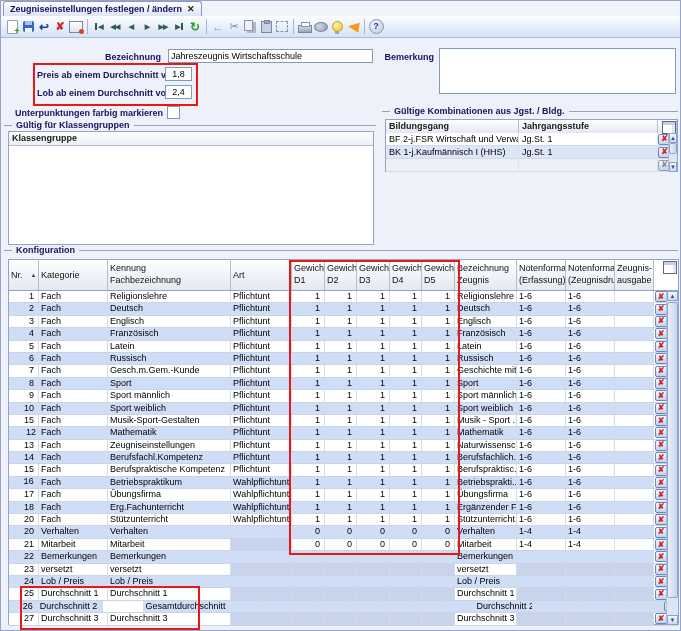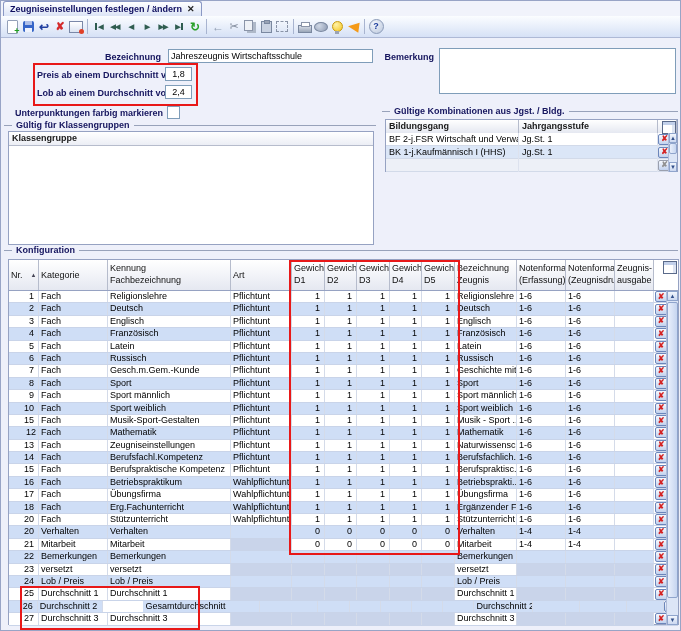--- a/index.html
+++ b/index.html
@@ -585,21 +585,21 @@
           <div class="kc d5" style="width: 33px;">1</div>
           <div class="kc bezeichnung" style="width: 62px;">Berufspraktisc...</div>
           <div class="kc nf-erfassung" style="width: 49px;">1-6</div>
           <div class="kc nf-druck" style="width: 49px;">1-6</div>
           <div class="kc ausgabe" style="width: 39px;"></div>
           <div class="kact">
             <button class="xbtn">✘</button>
           </div>
         </div>
         <div class="krow alt">
-          <div class="kc nr" style="width: 30px;">16</div>
+          <div class="kc nr" style="width: 30px; font-family: Liberation Mono, monospace;">16</div>
           <div class="kc kategorie" style="width: 69px;">Fach</div>
           <div class="kc kennung" style="width: 123px;">Betriebspraktikum</div>
           <div class="kc art" style="width: 61px;">Wahlpflichtunt</div>
           <div class="kc d1" style="width: 33px;">1</div>
           <div class="kc d2" style="width: 32px;">1</div>
           <div class="kc d3" style="width: 33px;">1</div>
           <div class="kc d4" style="width: 32px;">1</div>
           <div class="kc d5" style="width: 33px;">1</div>
           <div class="kc bezeichnung" style="width: 62px;">Betriebsprakti...</div>
           <div class="kc nf-erfassung" style="width: 49px;">1-6</div>

